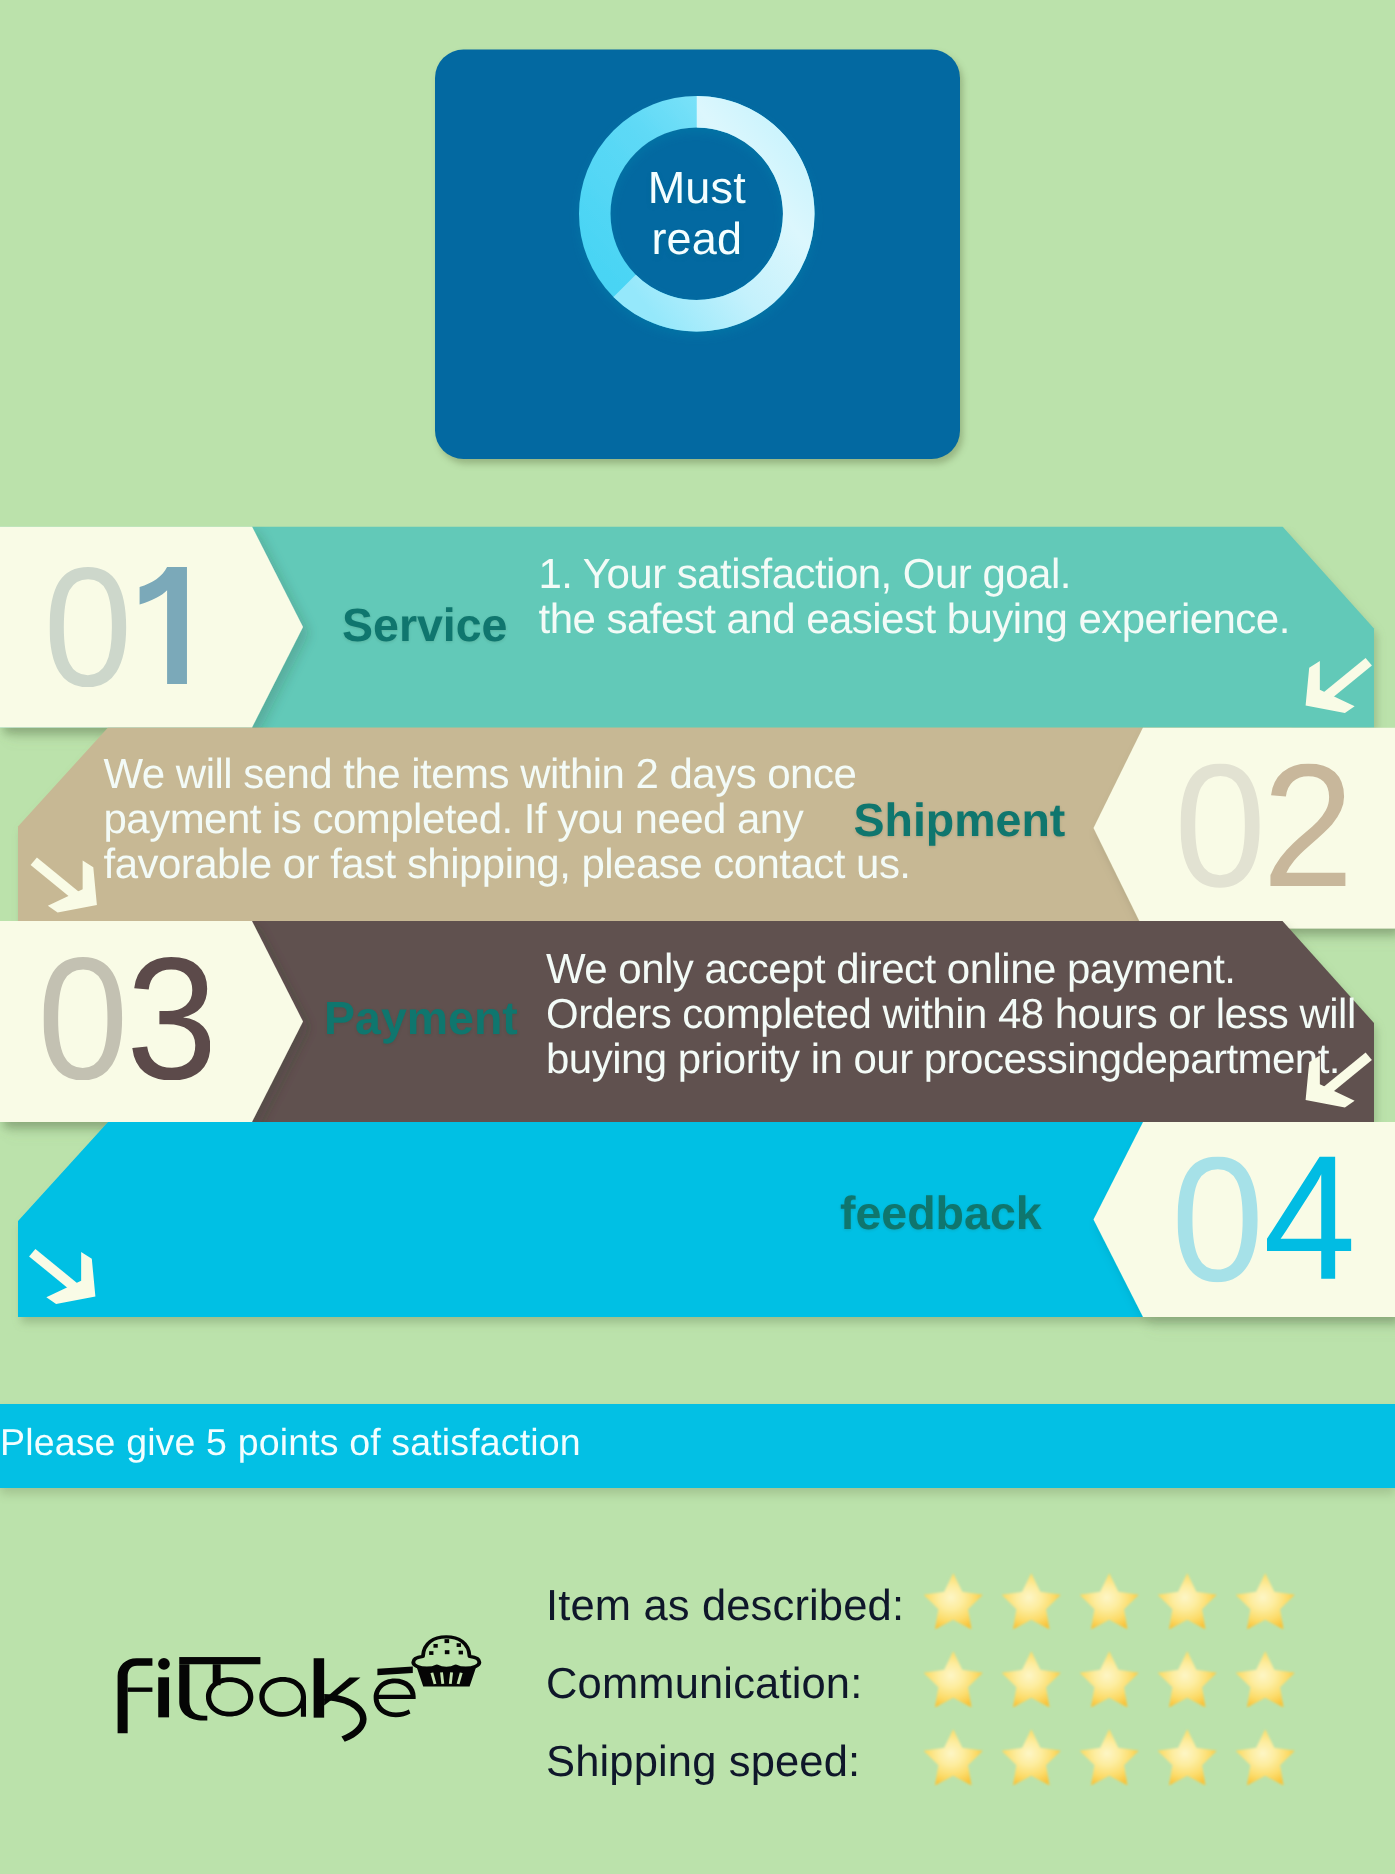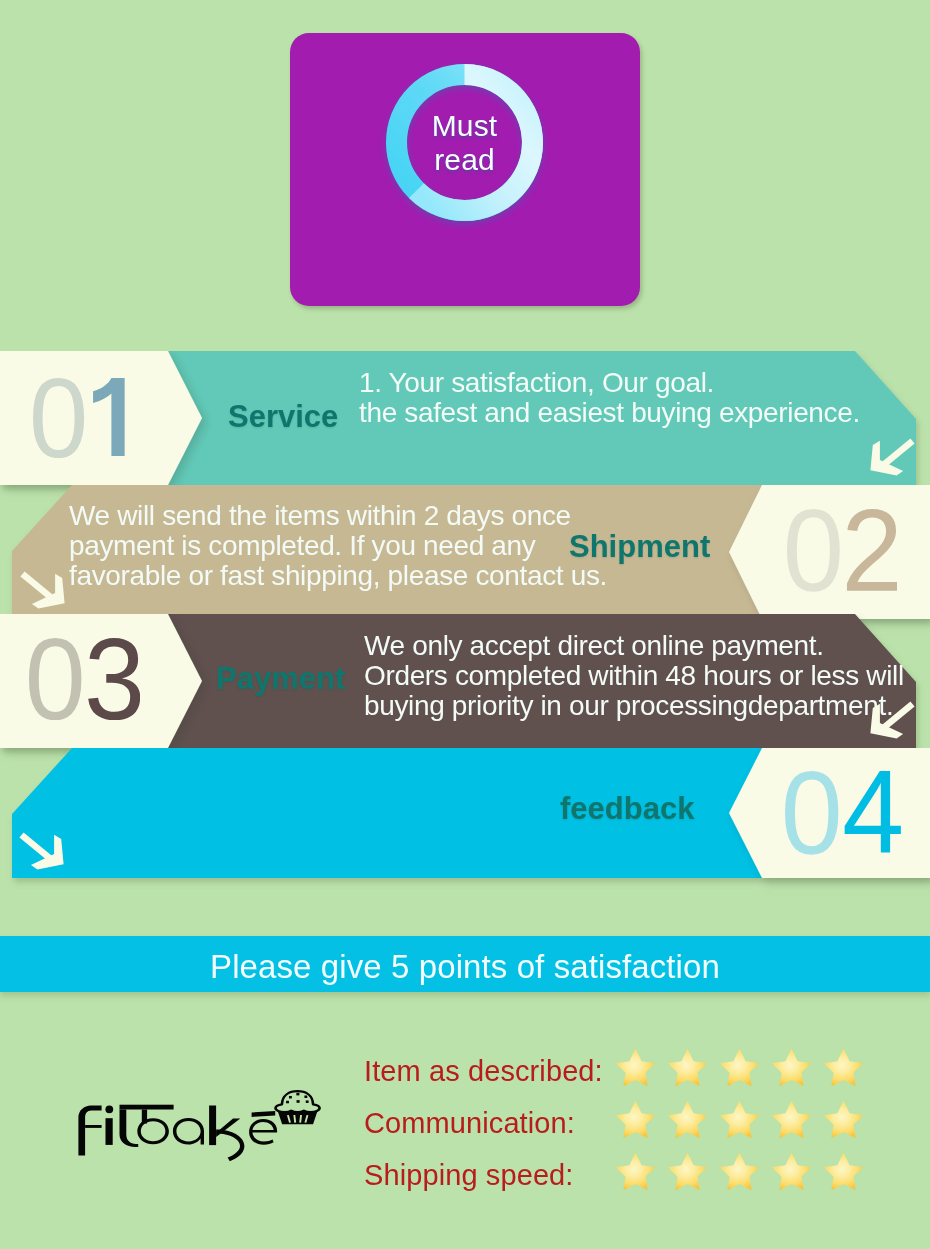--- a/index.html
+++ b/index.html
@@ -3,21 +3,21 @@
 <meta charset="utf-8">
 <title>Shopping Tips</title>
 <style>
   *{box-sizing:border-box;margin:0;padding:0}
   html,body{width:930px;height:1249px}
   body{font-family:"Liberation Sans",sans-serif;background:#bbe2ab;position:relative;overflow:hidden;
        -webkit-font-smoothing:antialiased}
   .page{position:absolute;left:0;top:0;width:930px;height:1249px}
 
   
-  .card{position:absolute;left:290px;top:33px;width:350px;height:273px;background:#a21caf;
+  .card{position:absolute;left:290px;top:33px;width:350px;height:273px;background:#0369a1;
         border-radius:19px;box-shadow:2px 3px 4px rgba(110,130,85,.45)}
   .ring-wrap{position:absolute;left:96px;top:31px;width:157px;height:157px}
   .ring-svg{position:absolute;left:-11px;top:-11px}
   .ring-text{position:absolute;left:0;top:0;width:157px;height:157px;display:flex;flex-direction:column;
              align-items:center;justify-content:center;color:#f4feff;font-size:30px;line-height:34px;
              letter-spacing:.1px;text-shadow:0 2px 3px rgba(0,110,140,.42)}
   .card-caption{position:absolute;left:0;top:216px;width:100%;text-align:center;color:#fbffff;font-size:29px;
                 letter-spacing:.1px;text-shadow:1px 3px 4px rgba(0,105,135,.42)}
 
   
@@ -25,28 +25,28 @@
   .band-svg{position:absolute;left:0;top:0}
   .num-svg{position:absolute}
   .title{position:absolute;color:#0f766e;font-size:31px;font-weight:700;white-space:nowrap;line-height:32px;
          text-shadow:0 1px 2px rgba(40,60,40,.16)}
   .body{position:absolute;color:#f3fbf7;font-size:28px;line-height:30px;letter-spacing:-0.35px}
   .body div{white-space:pre}
 
   
   .satbar{position:absolute;left:0;top:936px;width:930px;height:56px;background:#03c0e4;
           box-shadow:0 4px 6px rgba(110,130,85,.30)}
-  .satbar span{position:absolute;left:0;top:12px;width:100%;text-align:center;color:#f2feff;font-size:33px;
+  .satbar span{position:absolute;left:0;top:12px;width:100%;color:#f2feff;font-size:25px;
                letter-spacing:.1px}
 
   
   .logo{position:absolute;left:74px;top:1083px}
   .ratings{position:absolute;left:364px;top:1048px}
   .rrow{position:relative;height:52px}
-  .rlabel{position:absolute;left:0;top:7px;color:#b91c1c;font-size:29px;letter-spacing:.1px;white-space:nowrap}
+  .rlabel{position:absolute;left:0;top:7px;color:#0f172a;font-size:29px;letter-spacing:.1px;white-space:nowrap}
   .rstars{position:absolute;left:251px;top:0;white-space:nowrap;font-size:0}
 </style>
 </head>
 <body>
 
 <div class="page">
 
   <div class="card">
     <div class="ring-wrap">
       <svg class="ring-svg" width="179" height="179" viewBox="0 0 179 179">

